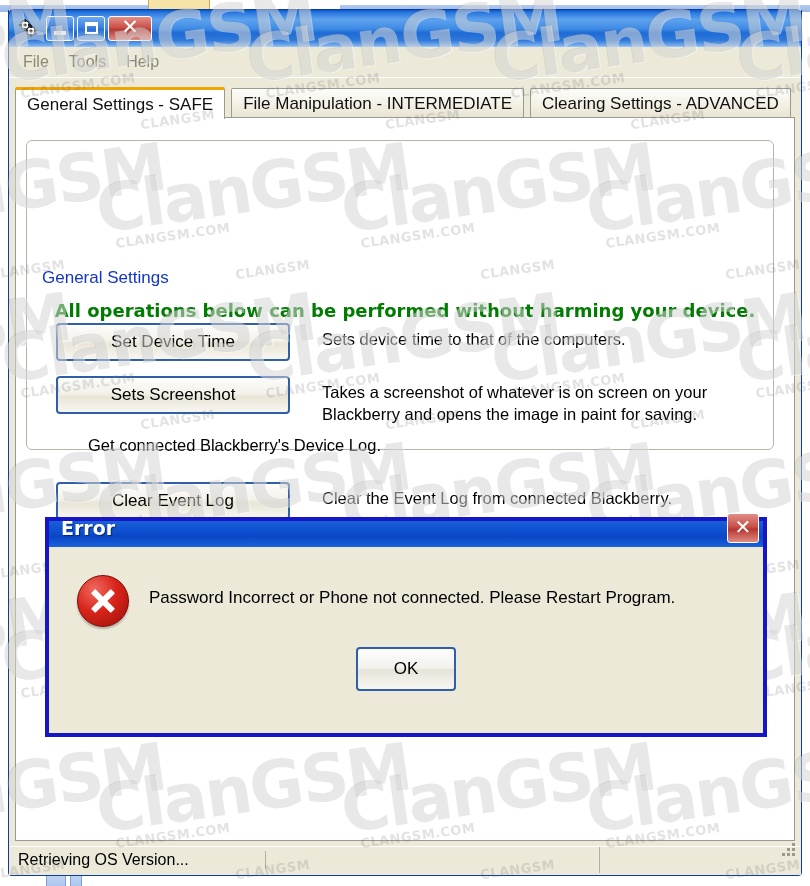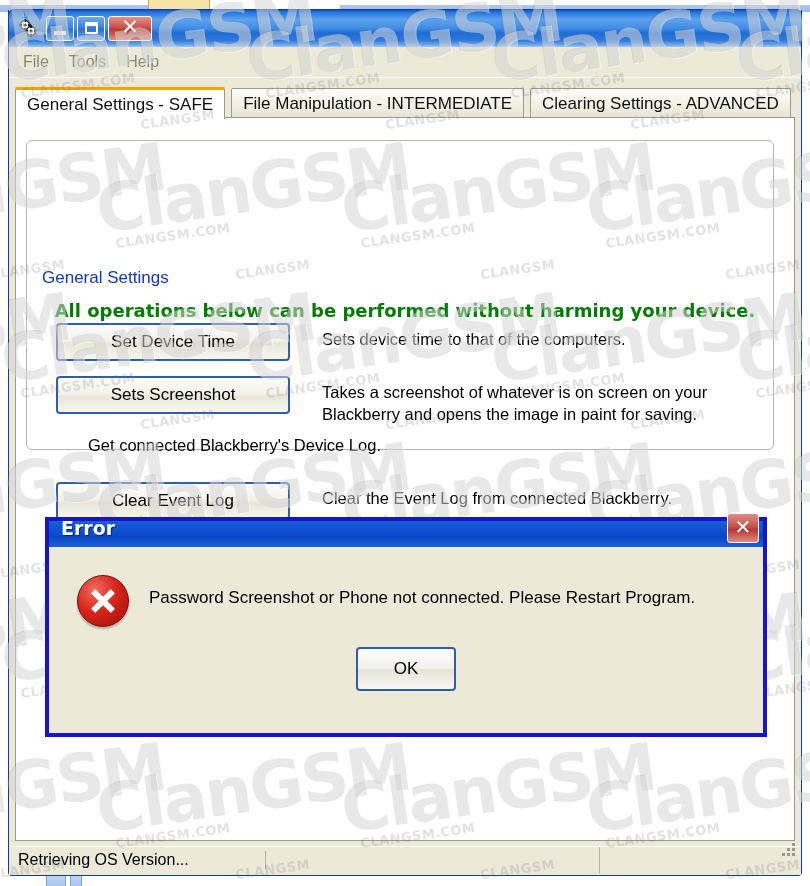--- a/index.html
+++ b/index.html
@@ -549,21 +549,21 @@
 
 <div class="dialog">
   <div class="dlg-title">
     <div class="dlg-title-text">Error</div>
     <div class="dlg-close">
       <span class="glyph-close">✕</span>
     </div>
   </div>
   <div class="dlg-body">
     <div class="err-icon"></div>
-    <div class="err-msg">Password Screenshot or Phone not connected. Please Restart Program.</div>
+    <div class="err-msg">Password Incorrect or Phone not connected. Please Restart Program.</div>
     <div class="ok-btn">OK</div>
   </div>
 </div>
 
 <div class="wm-layer" id="wm-layer">
     <div class="wm-big" style="left: -245px; top: 0px;">ClanGSM</div>
     <div class="wm-big" style="left: 0px; top: 0px;">ClanGSM</div>
     <div class="wm-small" style="left: 20px; top: 78px;">CLANGSM.COM</div>
     <div class="wm-small" style="left: 140px; top: 112px;">CLANGSM</div>
     <div class="wm-big" style="left: 245px; top: 0px;">ClanGSM</div>

